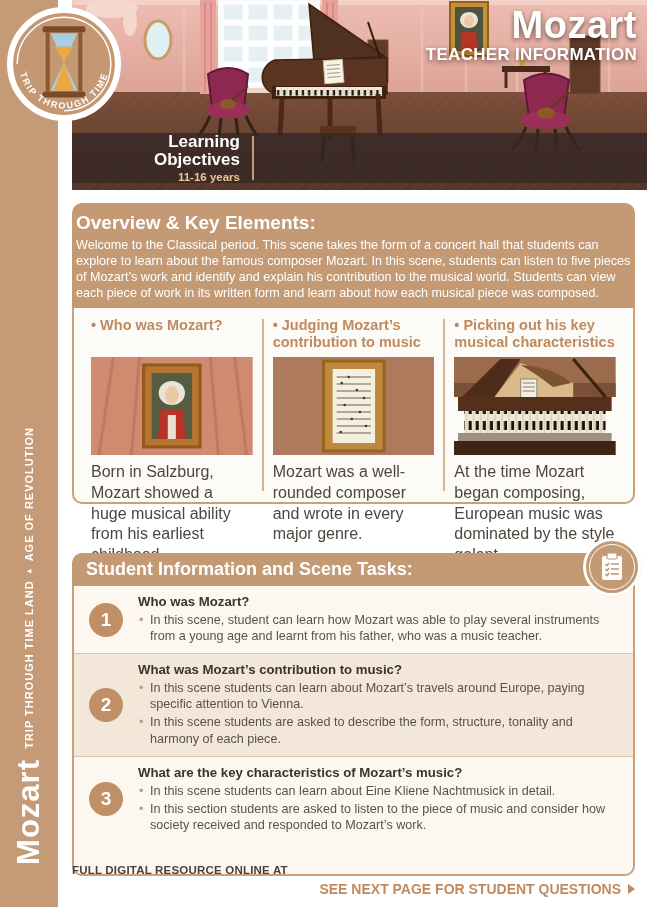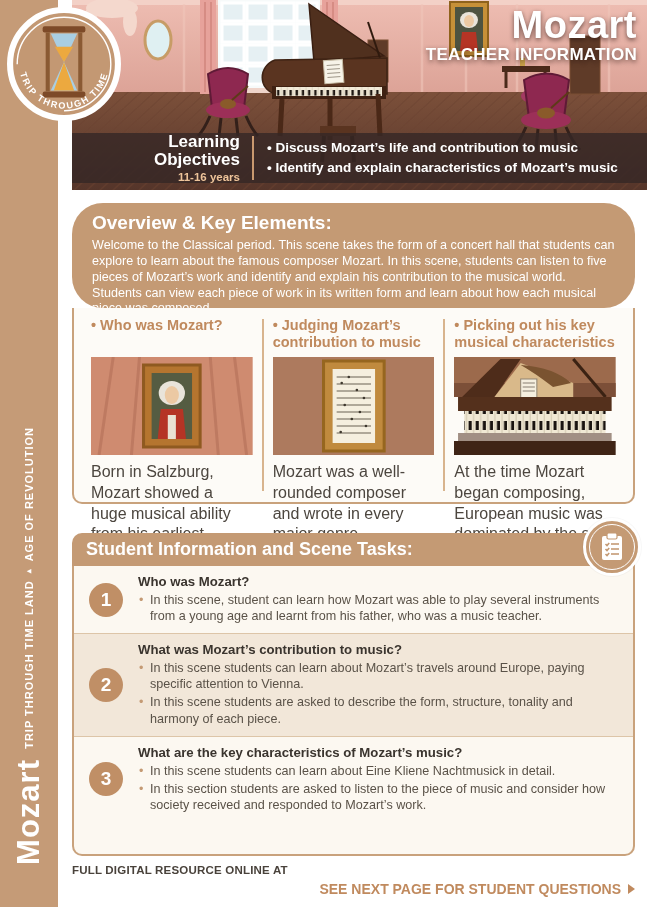--- a/index.html
+++ b/index.html
@@ -31,36 +31,36 @@
   .lo-left{width:168px;text-align:right;color:#fff;line-height:1.06;}
   .lo-left .lt{font-size:17px;font-weight:800;}
   .lo-left .la{font-size:11.5px;font-weight:700;color:#eec49a;margin-top:2px;}
   .lo-divider{width:2px;height:44px;background:#c9996f;margin:0 13px 0 12px;}
   .lo-bullets{color:#fff;font-size:13.5px;font-weight:700;line-height:1.5;}
   .lo-bullets div::before{content:"• ";}
 
   
   .section-header{background:#c49a74;border-radius:10px 10px 0 0;color:#fff;}
   .overview{left:72px;top:203px;width:563px;}
-  .overview .section-header{padding:9px 20px 8px;height:88px;box-sizing:content-box;overflow:hidden;border-radius:31px;}
+  .overview .section-header{padding:9px 4px 8px;height:88px;box-sizing:content-box;overflow:hidden;}
   .overview h2{margin:0 0 4px;font-size:19px;font-weight:700;}
   .overview p{margin:0;font-size:12.6px;line-height:1.26;}
 
   .columns-box{border:2px solid #c9a27c;border-top:none;border-radius:0 0 10px 10px;
                background:#fdfbf7;height:196px;display:flex;padding:9px 8px;box-sizing:border-box;}
   .col{flex:1;padding:0 9px;min-width:0;}
   .col-divider{width:2px;background:#d8b48e;margin:2px 0;}
   .col h3{margin:0;font-size:14.5px;font-weight:700;color:#c08a5e;line-height:1.18;
           min-height:38px;}
   .col h3::before{content:"• ";}
   .col .thumb{width:100%;height:98px;display:block;margin:2px 0 7px;}
   .col .cap{font-size:16px;color:#4c463f;line-height:1.3;}
 
   
-  .tasks{left:72px;top:533px;width:563px;}
+  .tasks{left:72px;top:553px;width:563px;}
   .tasks .section-header{height:33px;line-height:33px;padding-left:14px;font-size:18px;
                          font-weight:700;position:relative;}
   .clip-badge{position:absolute;right:-6px;top:-15px;width:52px;height:52px;border-radius:50%;
               background:#c49a74;border:3px solid #fff;display:flex;align-items:center;
               justify-content:center;box-shadow:0 0 0 1px rgba(0,0,0,.03);}
   .clip-badge::before{content:"";position:absolute;inset:3px;border:1.4px solid #fff;border-radius:50%;}
   .tasks-box{border:2px solid #c9a27c;border-top:none;border-radius:0 0 10px 10px;
              background:#fcf8f1;height:290px;overflow:hidden;box-sizing:border-box;}
   .task-row{position:relative;padding:8px 18px 7px 64px;}
   .task-row.alt{background:#f2e7d9;border-top:1.5px solid #ddc5a8;border-bottom:1.5px solid #ddc5a8;}
@@ -224,24 +224,20 @@
     <div class="t2">TEACHER INFORMATION</div>
   </div>
 
   <div class="lo-bar">
     <div class="lo-left">
       <div class="lt">Learning</div>
       <div class="lt">Objectives</div>
       <div class="la">11-16 years</div>
     </div>
     <div class="lo-divider"></div>
-    <div class="lo-bullets">
-      <div>Discuss Mozart’s life and contribution to music</div>
-      <div>Identify and explain characteristics of Mozart’s music</div>
-    </div>
   </div>
 </div>
 
 <div class="abs badge">
   <svg width="116" height="116" viewBox="0 0 114 114">
     <circle cx="57" cy="57" r="53" fill="#c39873" stroke="#ffffff" stroke-width="6"></circle>
     <circle cx="57" cy="57" r="46" fill="none" stroke="#ffffff" stroke-width="1.4" stroke-dasharray="36 72 181" transform="rotate(45 57 57)"></circle>
     <g>
       <rect x="36" y="20" width="42" height="6" rx="2" fill="#7d4a28"></rect>
       <rect x="36" y="84" width="42" height="6" rx="2" fill="#7d4a28"></rect>

